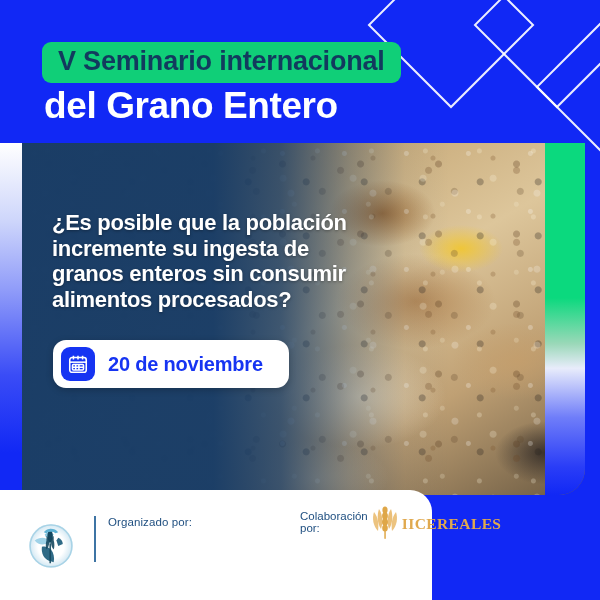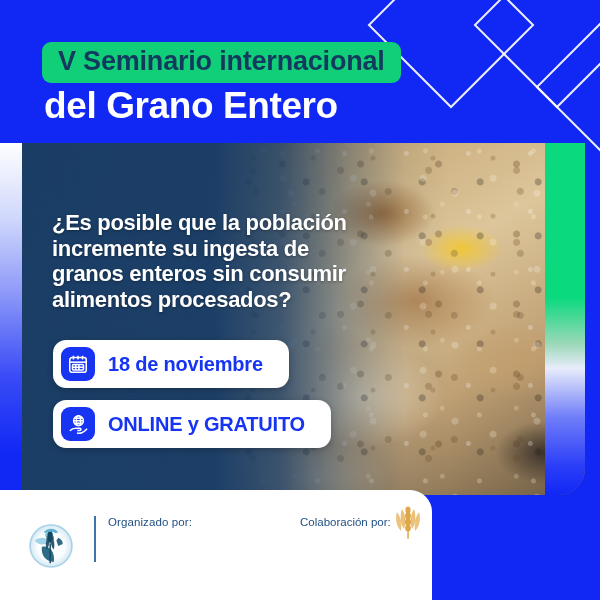--- a/index.html
+++ b/index.html
@@ -284,35 +284,23 @@
     <div class="badge">
       <span class="badge-icon">
         <svg width="22" height="22" viewBox="0 0 24 24" fill="none" stroke="#ffffff" stroke-width="1.7">
           <rect x="3" y="5" width="18" height="16" rx="2.5"></rect>
           <path d="M3 10h18"></path>
           <path d="M7 3v4M12 3v4M17 3v4"></path>
           <rect x="6" y="12.5" width="12" height="6" rx="1"></rect>
           <path d="M9.5 12.5v6M13 12.5v6M6 15.5h12"></path>
         </svg>
       </span>
-      <span class="badge-label">18 de noviembre</span>
+      <span class="badge-label">20 de noviembre</span>
     </div>
 
-    <div class="badge">
-      <span class="badge-icon">
-        <svg width="23" height="23" viewBox="0 0 24 24" fill="none" stroke="#ffffff" stroke-width="1.5">
-          <circle cx="12" cy="8" r="5.1"></circle>
-          <ellipse cx="12" cy="8" rx="2.2" ry="5.1"></ellipse>
-          <path d="M6.9 8h10.2M7.6 5.4h8.8M7.6 10.6h8.8"></path>
-          <path d="M3 18.6c2.1-2.2 4.2-2.6 6.2-2.6h4.1c.8 0 1.3.5 1.3 1.1 0
-                   .6-.5 1.1-1.3 1.1h-2.6M21 16.4c-1.9 2-3.5 3.4-5.6 4.2-1.6.6-3.4.6-5 .2"></path>
-        </svg>
-      </span>
-      <span class="badge-label">ONLINE y GRATUITO</span>
-    </div>
 
   </div>
 
   <div id="footer">
     <div id="footer-inner">
 
       <div id="finut-group">
         <span id="finut-mark">
           <svg width="58" height="58" viewBox="0 0 64 64">
             <defs>
@@ -354,18 +342,19 @@
             </g>
             <g fill="#dfa748">
               <ellipse cx="17" cy="6" rx="2.6" ry="3.6"></ellipse>
               <ellipse cx="17" cy="12" rx="2.9" ry="3.7"></ellipse>
               <ellipse cx="17" cy="18" rx="3" ry="3.8"></ellipse>
               <ellipse cx="17" cy="24" rx="2.8" ry="3.6"></ellipse>
               <rect x="16.3" y="26" width="1.5" height="9" rx=".7"></rect>
             </g>
           </svg>
         </span>
+        <span class="cereales-word">IICEREALES</span>
       </div>
 
     </div>
   </div>
 
 </div>
 
 </body></html>

